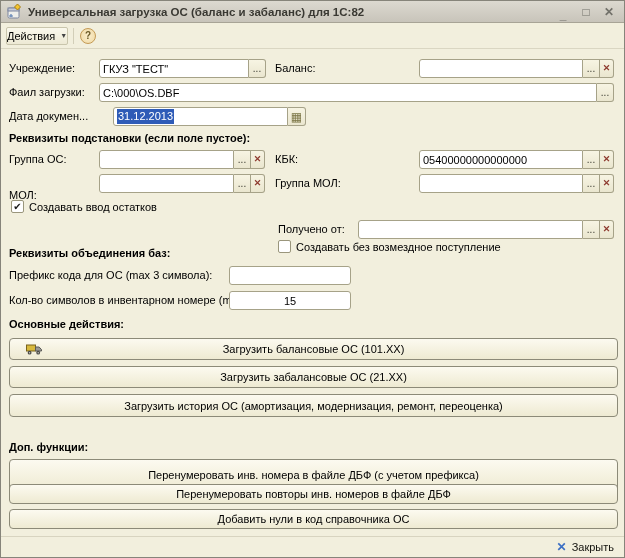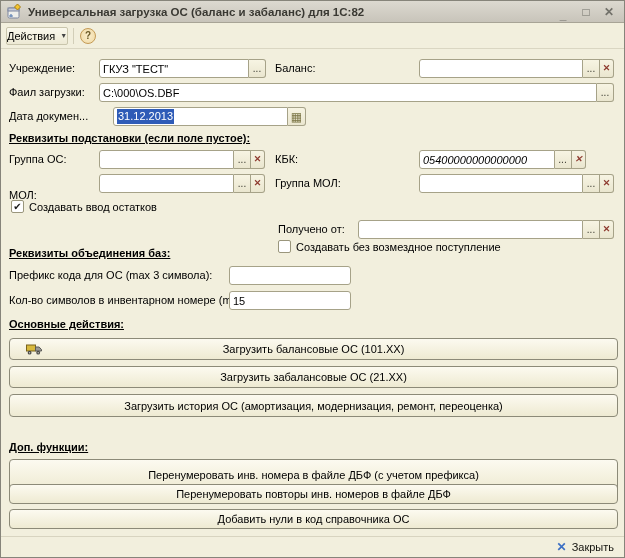--- a/index.html
+++ b/index.html
@@ -41,21 +41,21 @@
   .help-btn{ background:transparent; border:none; padding:1px; }
   .help-circle{
     display:flex; width:16px; height:16px; border-radius:50%;
     background:radial-gradient(#FBEDCB,#EFD9A4); border:1px solid #C49A55;
     align-items:center; justify-content:center;
     font-size:10px; font-weight:bold; color:#6B5A28;
   }
 
   
   .lbl{ position:absolute; white-space:nowrap; }
-  .hdr{ position:absolute; font-weight:bold; text-decoration:underline; white-space:nowrap; }
+  .hdr{ position:absolute; font-weight:bold; white-space:nowrap; }
 
   .grp{ position:absolute; display:flex; height:19px; }
   .txt{
     flex:1; min-width:0; height:19px; background:#fff;
     border:1px solid #A6A288; border-radius:3px 0 0 3px;
     font:inherit; padding:0 3px; color:#000;
   }
   .btn-sq{
     width:17px; height:19px; border:1px solid #A6A288; border-left:none;
     background:linear-gradient(#F7F4E3,#EAE6CF);
@@ -65,21 +65,21 @@
   .btn-x{ width:14px; font-weight:bold; color:#8E3A2F; font-size:9px; }
   .btn-cal{ width:18px; font-size:12px; color:#7A7444; }
 
   .txt.date{ display:flex; align-items:center; }
   .sel{ background:#2E5BB7; color:#fff; padding:0 1px; line-height:15px; }
 
   .solo{
     position:absolute; height:19px; width:122px; background:#fff;
     border:1px solid #A6A288; border-radius:3px; font:inherit; padding:0 3px;
   }
-  .solo.center{ }
+  .solo.center{ text-align:center; }
 
   
   .cb{ position:absolute; display:flex; align-items:center; gap:5px; cursor:default; }
   .cbbox{
     width:13px; height:13px; background:#fff; border:1px solid #9A967C; border-radius:2px;
     display:inline-flex; align-items:center; justify-content:center;
     font-size:10px; line-height:1; color:#1a1a1a;
   }
 
   
@@ -168,21 +168,21 @@
   <span class="hdr" style="left:8px;top:131px;">Реквизиты подстановки (если поле пустое):</span>
 
   <span class="lbl" style="left:8px;top:152px;">Группа ОС:</span>
   <span class="grp" style="left:98px;top:149px;width:166px;">
     <input class="txt" value="" style="">
     <button class="btn-sq">...</button>
     <button class="btn-sq btn-x end">✕</button>
   </span>
 
   <span class="lbl" style="left:274px;top:152px;">КБК:</span>
-  <span class="grp" style="left:418px;top:149px;width:167px;font-style:italic;">
+  <span class="grp" style="left:418px;top:149px;width:195px;">
     <input class="txt" value="05400000000000000" style="">
     <button class="btn-sq">...</button>
     <button class="btn-sq btn-x end">✕</button>
   </span>
 
   <span class="lbl" style="left:8px;top:176px;margin-top:12px;">МОЛ:</span>
   <span class="grp" style="left:98px;top:173px;width:166px;">
     <input class="txt" value="" style="">
     <button class="btn-sq">...</button>
     <button class="btn-sq btn-x end">✕</button>

